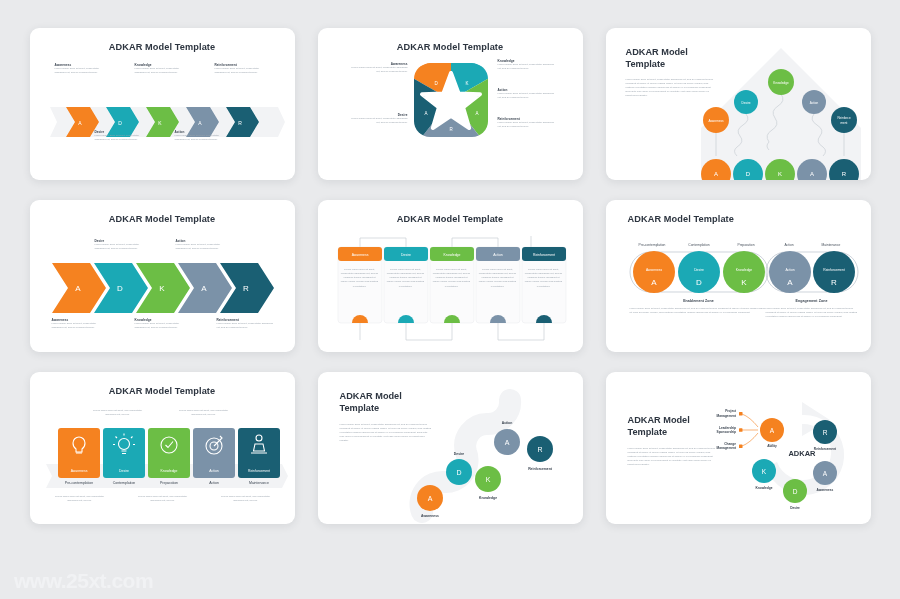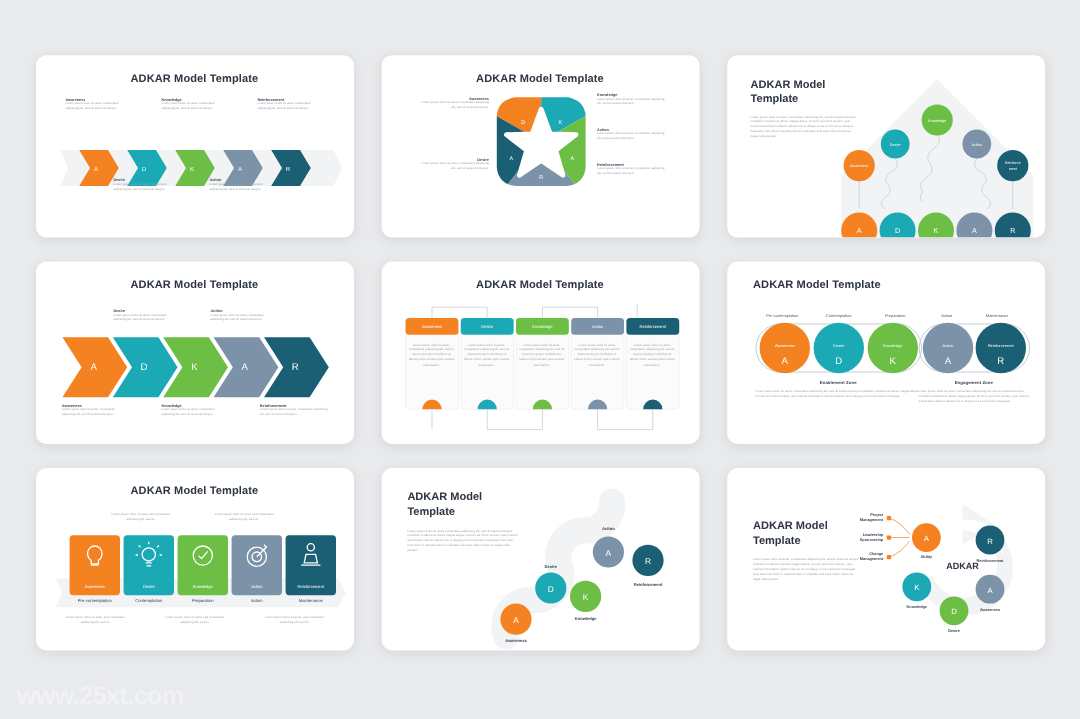--- a/index.html
+++ b/index.html
@@ -5,21 +5,21 @@
   * { box-sizing: border-box; margin: 0; padding: 0; }
   html, body {
     width: 900px; height: 599px;
     background: #e9eaec;
     font-family: "Liberation Sans", sans-serif;
     overflow: hidden;
   }
   .gallery {
     position: relative;
     width: 900px; height: 599px;
-    padding: 46px 28px 0 28px;
+    padding: 28px 28px 0 28px;
     display: grid;
     grid-template-columns: repeat(3, 265px);
     grid-template-rows: repeat(3, 152px);
     column-gap: 23px;
     row-gap: 20px;
     justify-content: center;
   }
   .slide {
     position: relative;
     background: #ffffff;

